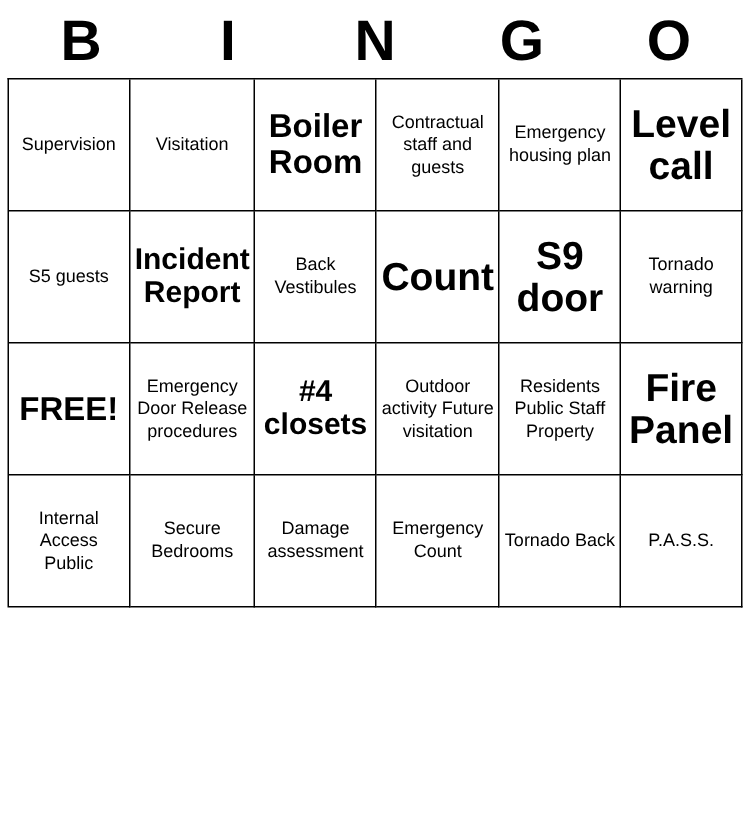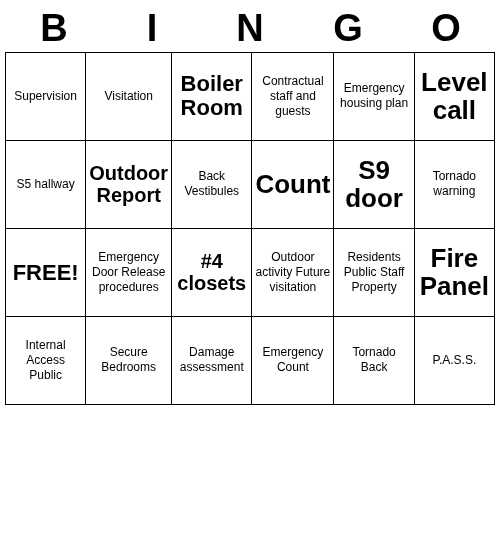--- a/index.html
+++ b/index.html
@@ -80,22 +80,22 @@
       <div class="bingo-header-cell">G</div>
       <div class="bingo-header-cell">O</div>
     </div>
   <div class="bingo-grid">
   <div class="bingo-cell">Supervision</div>
       <div class="bingo-cell">Visitation</div>
       <div class="bingo-cell boiler">Boiler Room</div>
       <div class="bingo-cell">Contractual staff and guests</div>
       <div class="bingo-cell">Emergency housing plan</div>
       <div class="bingo-cell large-text">Level call</div>
-      <div class="bingo-cell">S5 hallway</div>
-      <div class="bingo-cell medium-text">Outdoor Report</div>
+      <div class="bingo-cell">S5 guests</div>
+      <div class="bingo-cell medium-text">Incident Report</div>
       <div class="bingo-cell">Back Vestibules</div>
       <div class="bingo-cell large-text">Count</div>
       <div class="bingo-cell large-text">S9 door</div>
       <div class="bingo-cell">Tornado warning</div>
       <div class="bingo-cell free">FREE!</div>
       <div class="bingo-cell">Emergency Door Release procedures</div>
       <div class="bingo-cell medium-text">#4 closets</div>
       <div class="bingo-cell">Outdoor activity Future visitation</div>
       <div class="bingo-cell">Residents Public Staff Property</div>
       <div class="bingo-cell large-text">Fire Panel</div>

